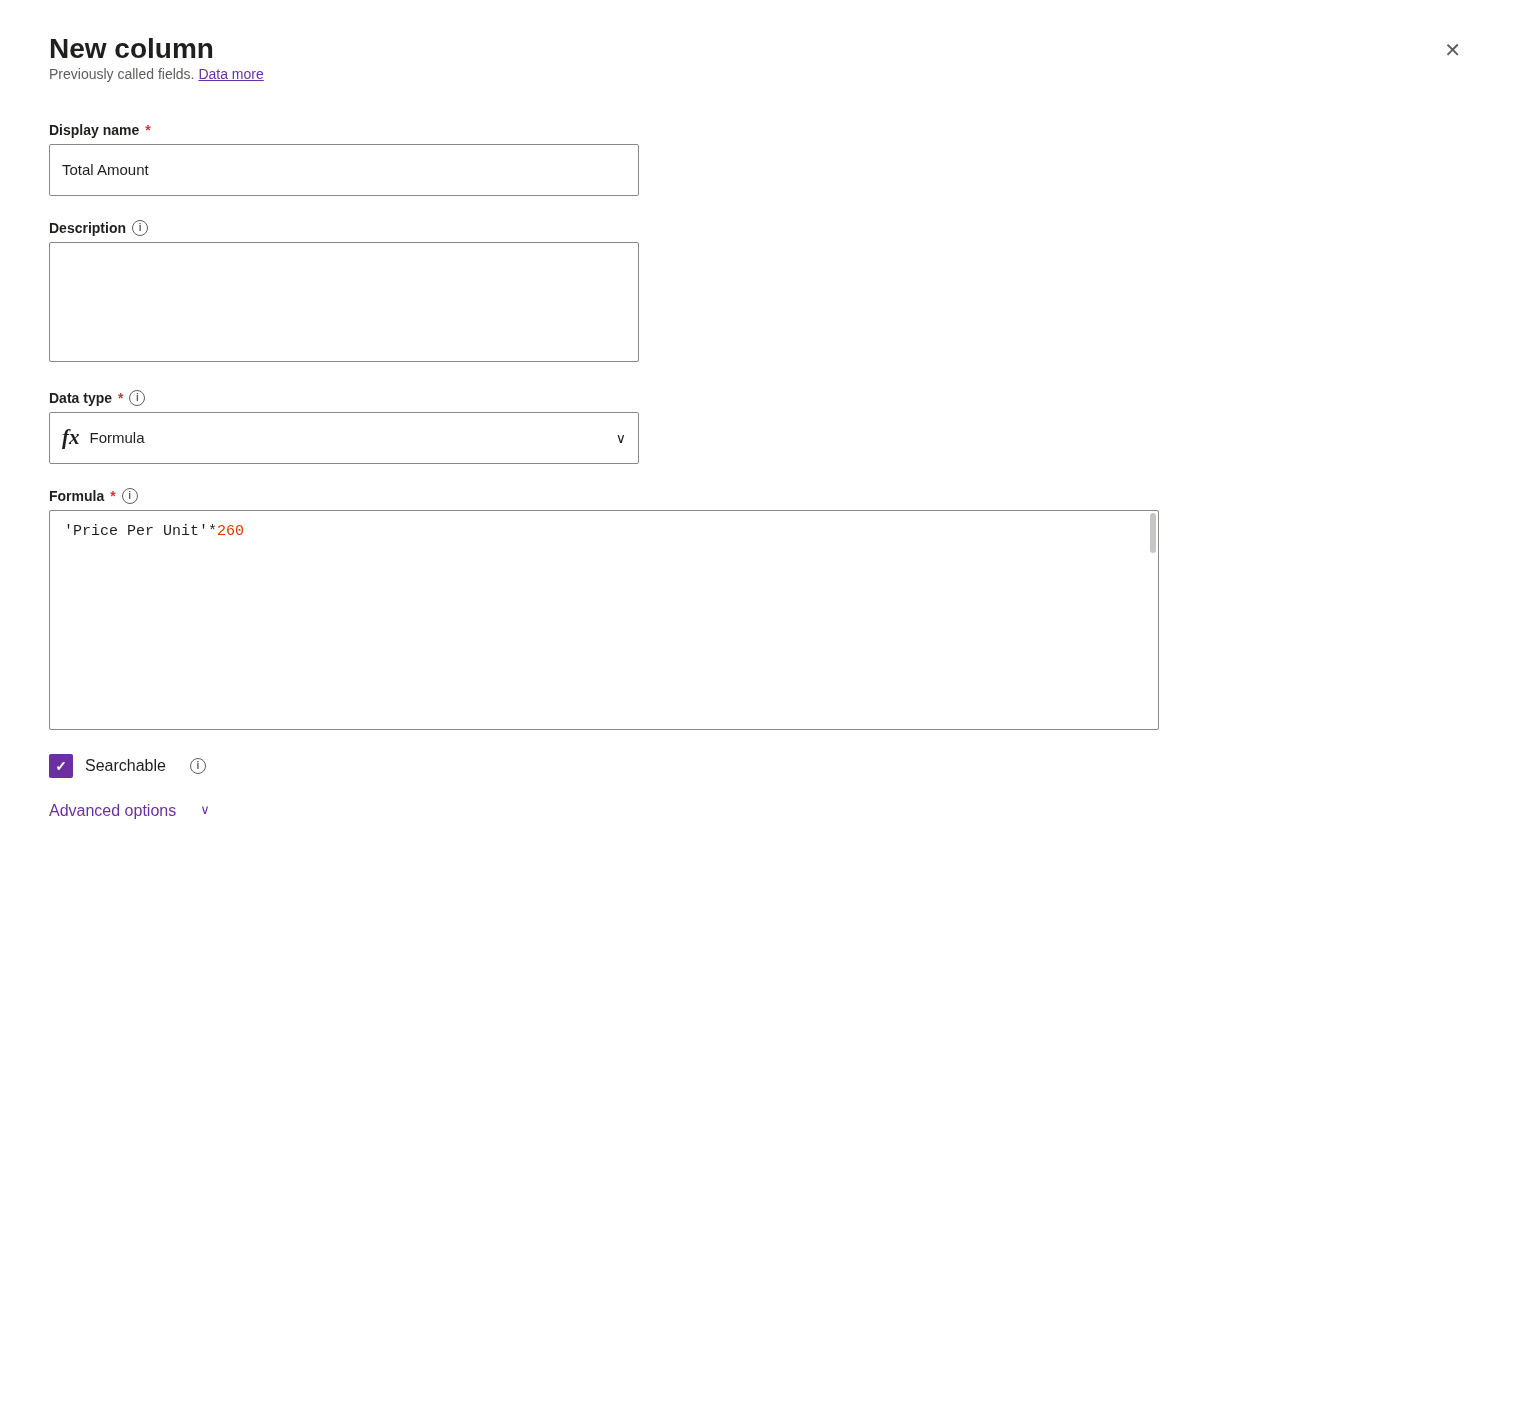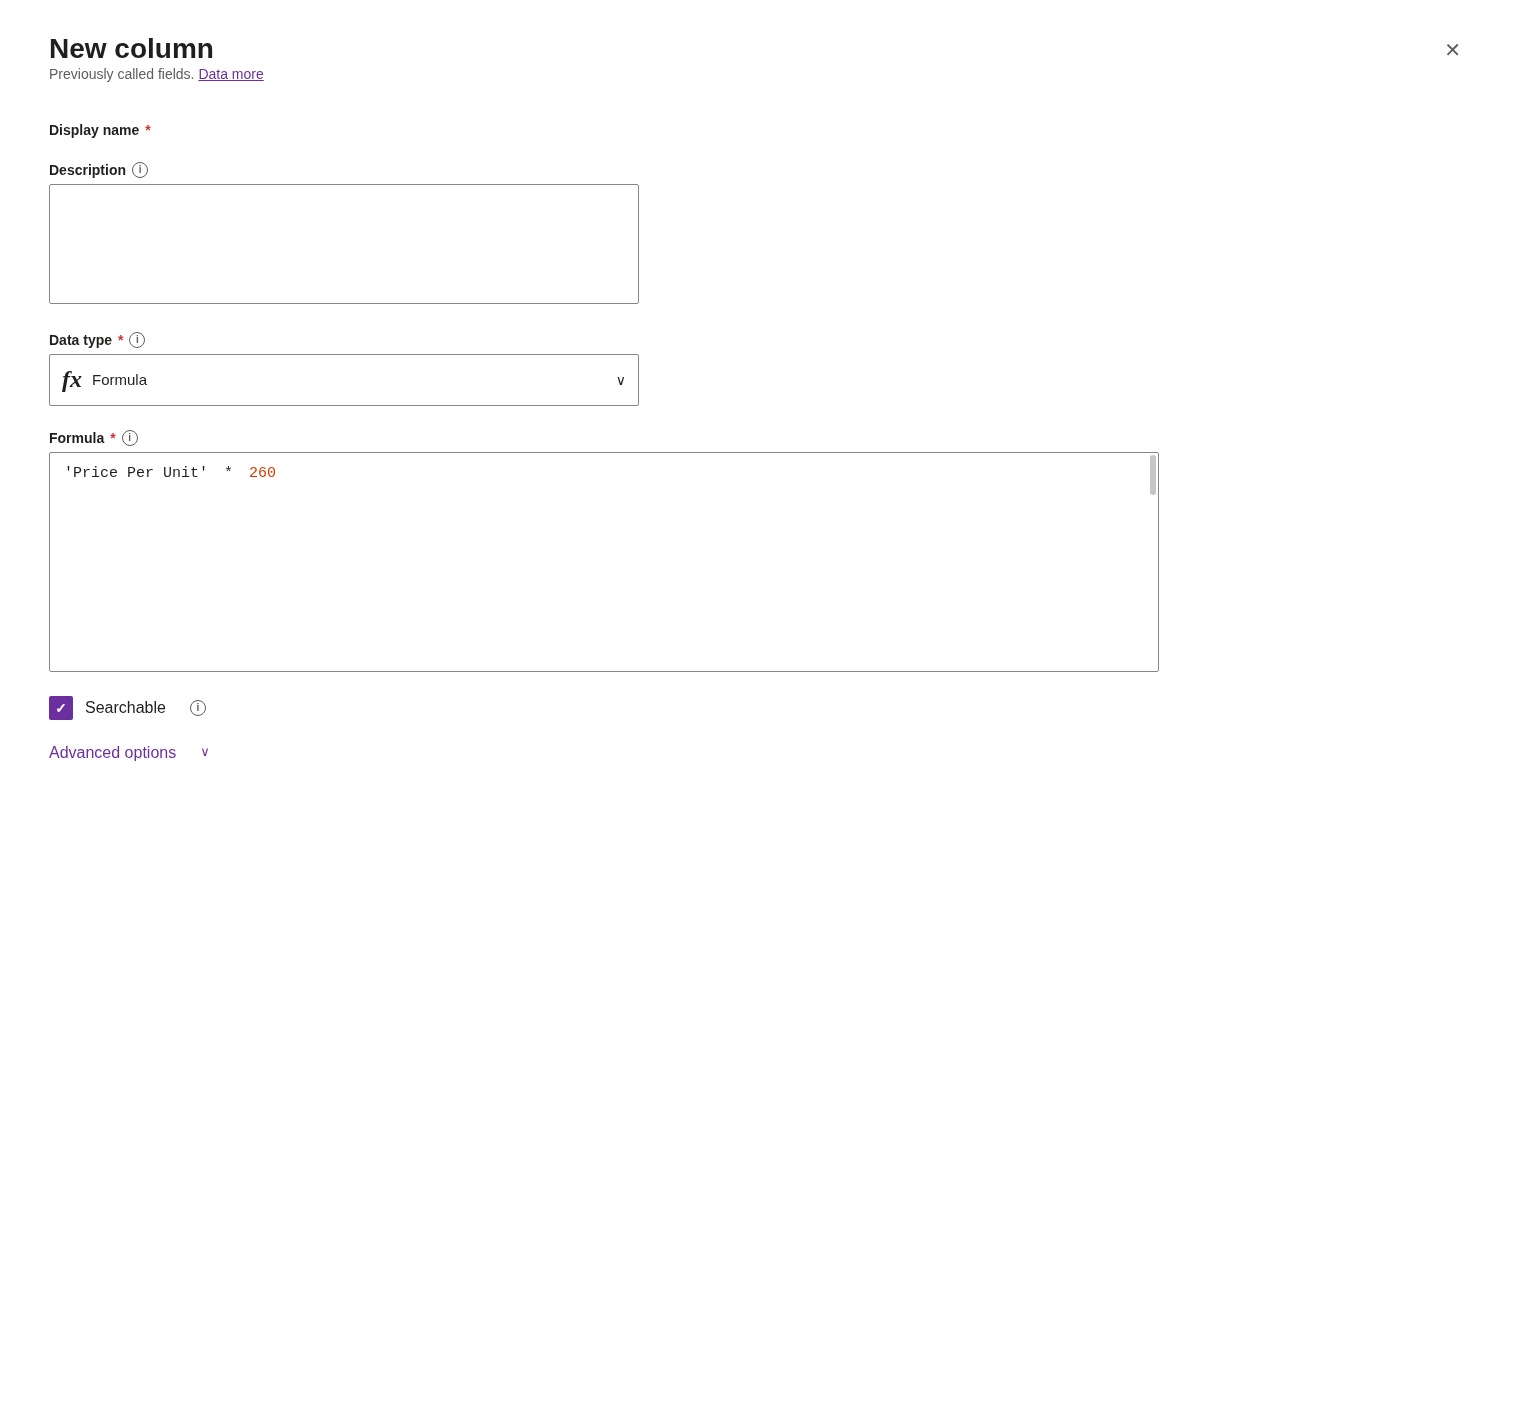--- a/index.html
+++ b/index.html
@@ -129,21 +129,21 @@
       display: flex;
       align-items: center;
       padding: 0 12px;
       cursor: pointer;
       background: #fff;
       position: relative;
     }
 
     .select-icon {
       font-style: italic;
-      font-size: 24px;
+      font-size: 21px;
       color: #201f1e;
       margin-right: 10px;
       font-family: 'Times New Roman', serif;
       font-weight: 700;
     }
 
     .select-text {
       flex: 1;
       font-size: 15px;
       color: #201f1e;
@@ -162,21 +162,21 @@
       padding: 12px 14px;
       font-family: 'Consolas', 'Courier New', monospace;
       font-size: 15px;
       position: relative;
       overflow: hidden;
     }
 
     .formula-content {
       display: flex;
       align-items: flex-end;
-      gap: 16px;
+      gap: 0;
     }
 
     .formula-text-string {
       color: #201f1e;
     }
 
     .formula-operator {
       color: #201f1e;
     }
 
@@ -262,20 +262,21 @@
     <button class="close-button">
       <span>✕</span>
     </button>
   </div>
 
   <div class="form-group">
     <label class="form-label">
       <span>Display name</span>
       <span class="required-star">*</span>
     </label>
+    <input type="text" class="form-input" value="Total Amount" style="">
   </div>
 
   <div class="form-group">
     <label class="form-label">
       <span>Description</span>
       <span class="info-icon">
         <span>i</span>
       </span>
     </label>
     <textarea class="form-textarea" style=""></textarea>

